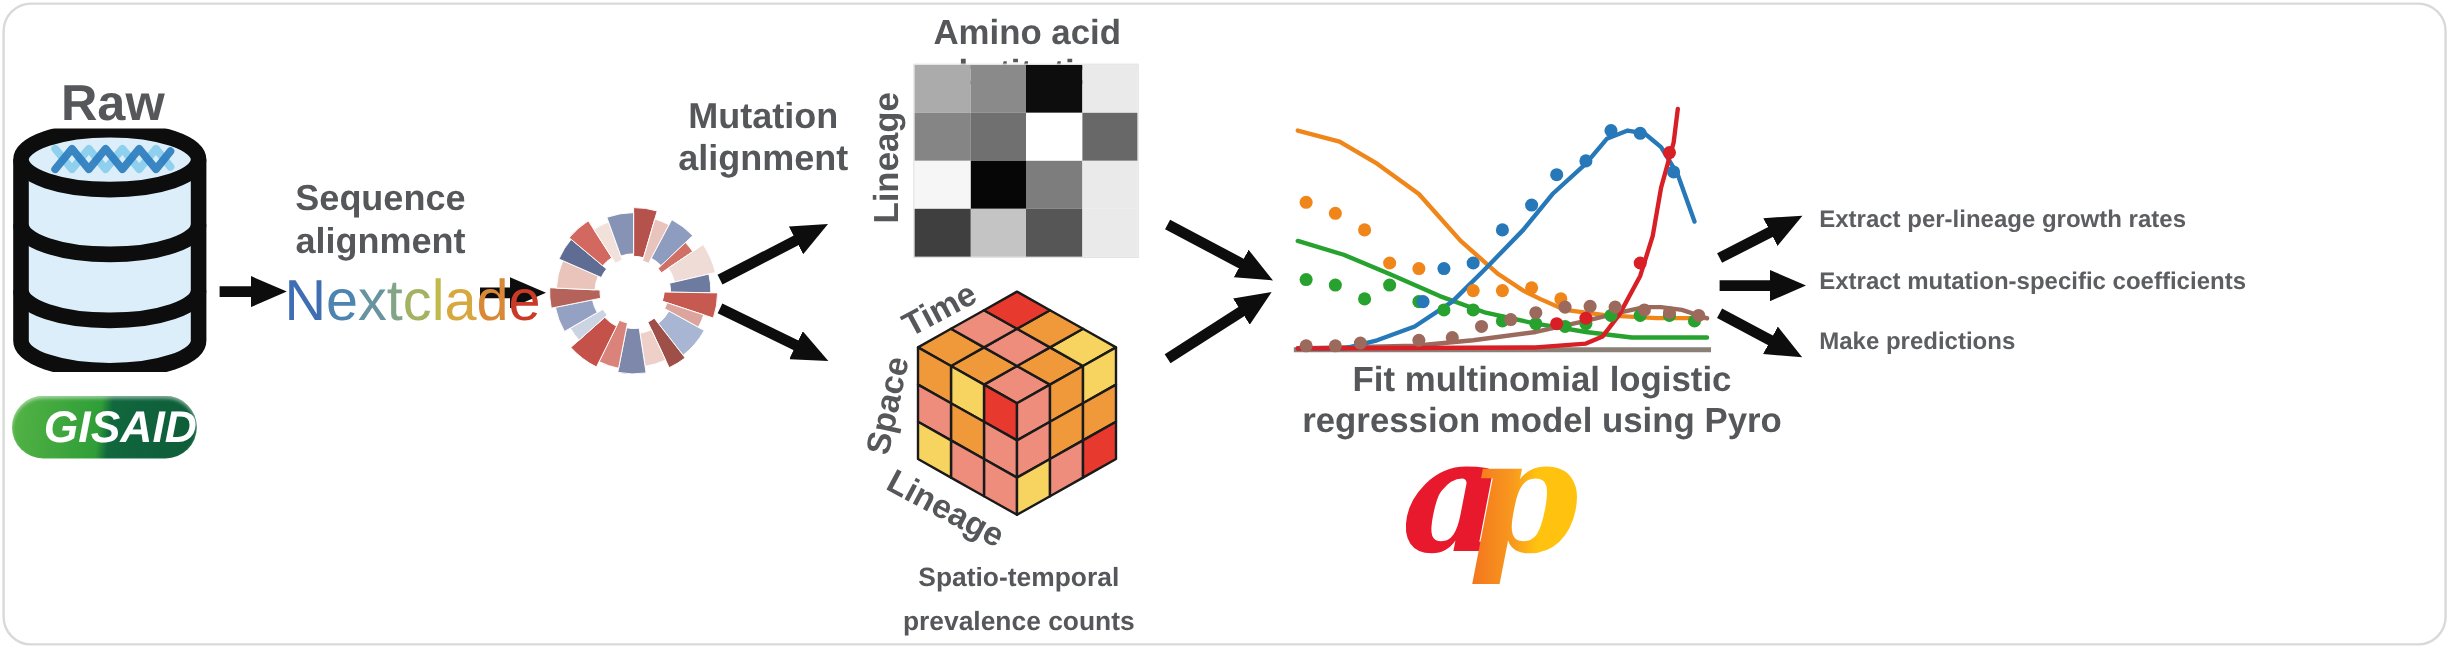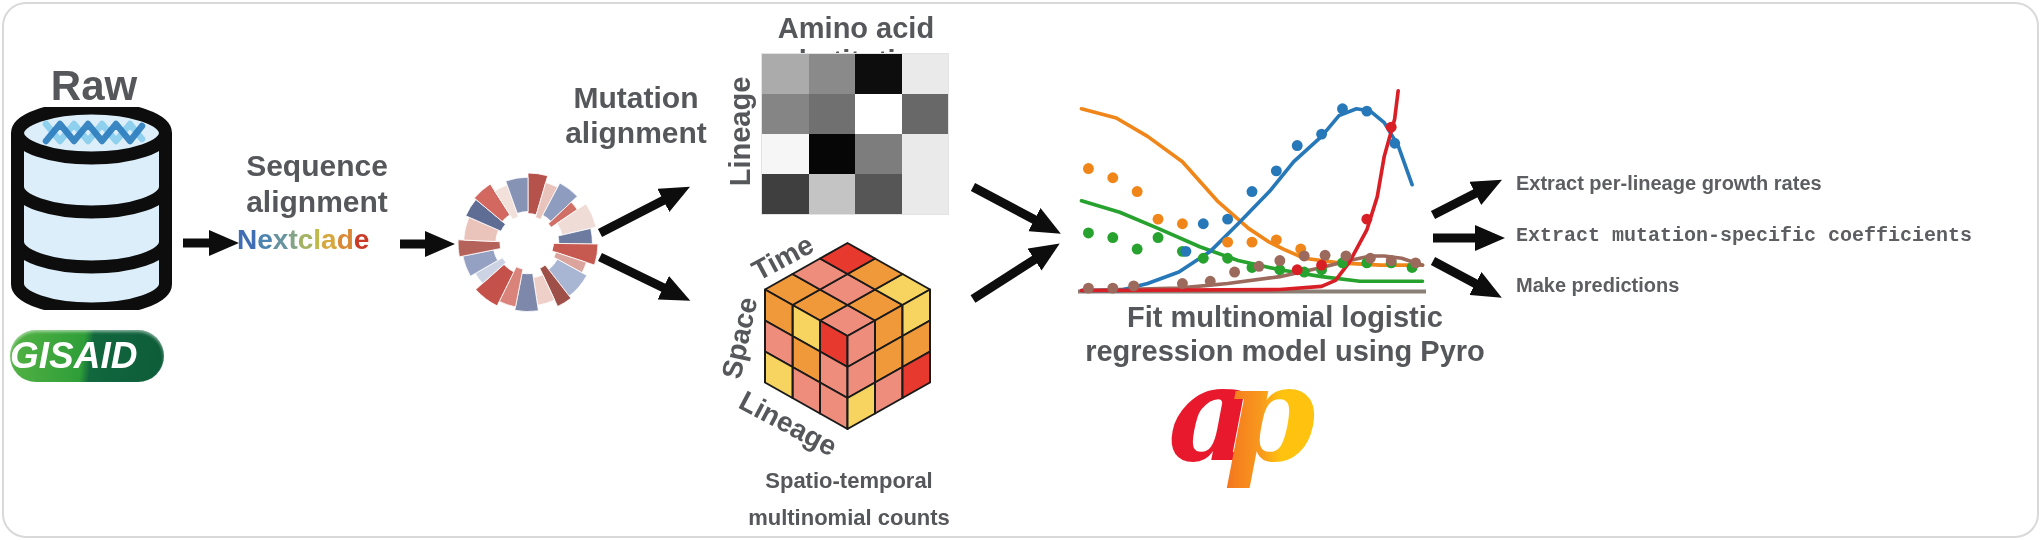--- a/index.html
+++ b/index.html
@@ -7,25 +7,25 @@
          font-family:"Liberation Sans","DejaVu Sans",sans-serif;}
   .card{position:absolute;left:2px;top:2px;right:2px;bottom:2px;border:2px solid #d9d9d9;
         border-radius:24px;background:#fff;}
   .lbl{position:absolute;color:#56575a;font-weight:bold;text-align:center;}
   .lbl span{display:block;}
   
   .raw-title{left:18px;top:62px;width:152px;font-size:42px;}
   .cyl{position:absolute;left:10px;top:107px;width:163px;height:203px;}
   .gisaid{position:absolute;left:10px;top:330px;width:154px;height:52px;border-radius:27px;
           background:linear-gradient(97deg,#54b345 0%,#2f9e38 47%,#11673e 53%,#0d5c39 100%);
-          color:#fff;font-weight:800;font-style:italic;font-size:37px;text-align:left;
+          color:#fff;font-weight:800;font-style:italic;font-size:37px;text-align:right;
           line-height:52px;letter-spacing:0px;box-shadow:inset 0 2px 3px rgba(255,255,255,.5);}
   
   .seq{left:228px;top:148px;width:178px;font-size:30px;line-height:36px;}
-  .nextclade{position:absolute;left:237px;top:224px;font-size:28px;font-weight:700;letter-spacing:0px;}
+  .nextclade{position:absolute;left:237px;top:224px;font-size:48px;font-weight:400;letter-spacing:0px;}
   
   .pango-wheel{position:absolute;left:458px;top:173px;width:140px;height:140px;}
   .pango-lbl{left:420px;top:314px;width:216px;font-size:30px;line-height:37px;}
   
   .mut-lbl{left:555px;top:80px;width:162px;font-size:30px;line-height:35px;}
   .amino-title{left:705px;top:12px;width:302px;font-size:29px;}
   .lineage-y{left:680px;top:115px;width:120px;font-size:29px;transform:rotate(-90deg);}
   .heatmap{position:absolute;left:762px;top:54px;width:186px;height:160px;
            display:grid;grid-template-columns:repeat(4,1fr);grid-template-rows:repeat(4,1fr);
            outline:1px solid #e3e3e3;}
@@ -40,21 +40,21 @@
   .fit-lbl{left:1075px;top:300px;width:420px;font-size:29px;line-height:34px;text-align:center;}
   .pyro{position:absolute;left:1168px;top:348px;height:150px;
         font-family:"DejaVu Serif","Liberation Serif",serif;font-style:italic;font-weight:bold;
         font-size:132px;line-height:1;}
   .pyro-a{color:#e8192c;}
   .pyro-p{margin-left:-30px;background:linear-gradient(90deg,#f4731f 0%,#f8991d 40%,#ffc20e 62%);
           -webkit-background-clip:text;background-clip:text;color:#f4731f;
           -webkit-text-fill-color:transparent;}
   
   .out{position:absolute;left:1516px;color:#5d5e61;font-weight:bold;font-size:20px;white-space:nowrap;}
-  .out1{top:172px;} .out2{top:224px;font-family:Liberation Mono, monospace;} .out3{top:274px;}
+  .out1{top:172px;} .out2{top:224px;} .out3{top:274px;}
   .arrows{position:absolute;left:0;top:0;width:2041px;height:540px;pointer-events:none;}
 </style>
 </head>
 <body>
 
 <div class="stage">
   <div class="card"></div>
 
   <svg class="arrows">
     <defs>
@@ -239,21 +239,21 @@
       <polygon points="140.5,98 168,82.5 168,113.5 140.5,129" fill="#f0993b" stroke="#1a1a1a" stroke-width="2" stroke-linejoin="round"></polygon>
       <polygon points="85.5,160 113,144.5 113,175.5 85.5,191" fill="#f6d45f" stroke="#1a1a1a" stroke-width="2" stroke-linejoin="round"></polygon>
       <polygon points="113,144.5 140.5,129 140.5,160 113,175.5" fill="#ef8d7d" stroke="#1a1a1a" stroke-width="2" stroke-linejoin="round"></polygon>
       <polygon points="140.5,129 168,113.5 168,144.5 140.5,160" fill="#e8392e" stroke="#1a1a1a" stroke-width="2" stroke-linejoin="round"></polygon>
     </svg>
   <div class="lbl time-lbl">Time</div>
   <div class="lbl space-lbl">Space</div>
   <div class="lbl cubelin-lbl">Lineage</div>
   <div class="lbl spatio-lbl">
     <span>Spatio-temporal</span>
-    <span>multinomial counts</span>
+    <span>prevalence counts</span>
   </div>
 
   <svg class="chart" id="chart-svg" viewBox="0 0 345 235">
       <line x1="0" y1="229" x2="345" y2="229" stroke="#8a8076" stroke-width="4"></line>
       <polyline points="3.45,47.879999999999995 37.95,57 69,75.23999999999998 103.5,100.32 138,139.07999999999998 169.04999999999998,166.44 189.75000000000003,180.12 203.54999999999998,186.96 224.25,196.07999999999998 258.75,200.64 300.15,202.92 341.55,202.92" fill="none" stroke="#f08619" stroke-width="3.6" stroke-linecap="round" stroke-linejoin="round"></polyline>
       <polyline points="3.45,139.07999999999998 41.4,150.48 79.35000000000001,166.44 120.74999999999999,184.68 158.70000000000002,198.36 200.1,207.48 241.49999999999997,214.32 279.45000000000005,218.88 341.55,218.88" fill="none" stroke="#27a22e" stroke-width="3.6" stroke-linecap="round" stroke-linejoin="round"></polyline>
       <polyline points="3.45,228 100.05,225.72 148.35,221.16 200.1,214.32 241.49999999999997,205.2 269.1,198.36 289.8,193.8 303.6,193.8 320.85,196.07999999999998 341.55,202.92" fill="none" stroke="#9b6a5d" stroke-width="3.6" stroke-linecap="round" stroke-linejoin="round"></polyline>
       <polyline points="3.45,228 41.4,228 69,221.16 100.05,209.76 131.1,189.24 158.70000000000002,161.88 189.75000000000003,129.96 213.9,100.32 241.49999999999997,75.23999999999998 258.75,54.72 276,47.879999999999995 289.8,50.16 303.6,61.56 317.40000000000003,84.35999999999999 331.2,123.11999999999999" fill="none" stroke="#2678b8" stroke-width="3.6" stroke-linecap="round" stroke-linejoin="round"></polyline>
       <polyline points="3.45,228 200.1,227.088 241.49999999999997,223.896 255.29999999999998,217.968 269.1,199.956 286.34999999999997,168.036 296.7,134.976 303.6,95.07600000000002 313.95,57.912000000000006 317.40000000000003,30.096000000000004" fill="none" stroke="#d91f26" stroke-width="3.6" stroke-linecap="round" stroke-linejoin="round"></polyline>
       <circle cx="10.35" cy="107.16" r="5.4" fill="#f08619"></circle>

